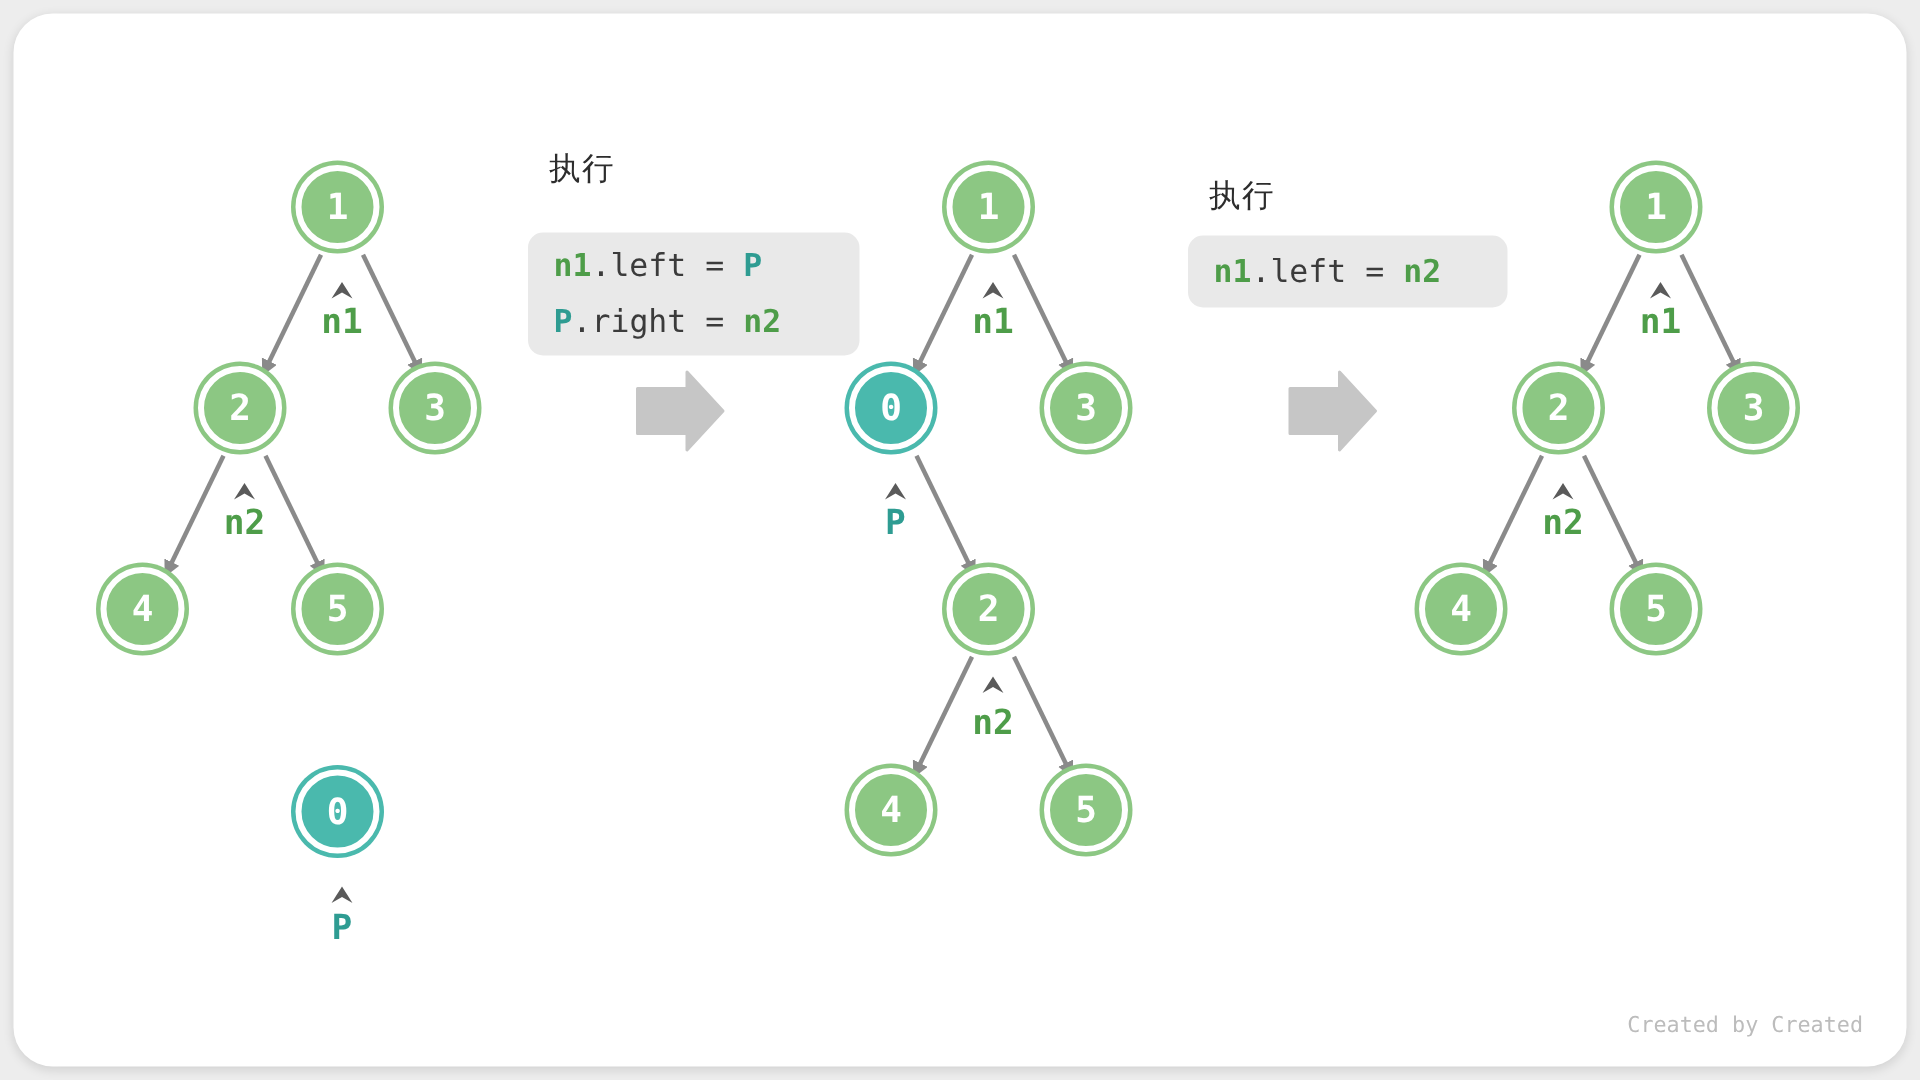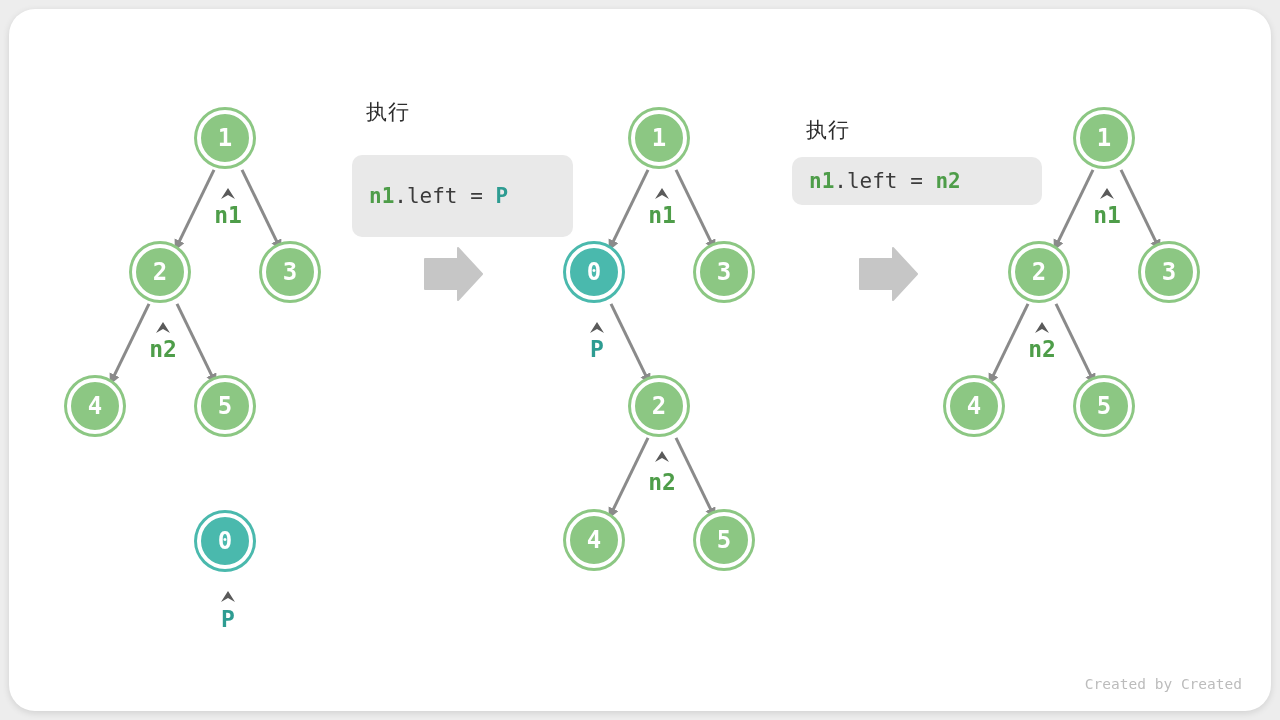--- a/index.html
+++ b/index.html
@@ -160,20 +160,21 @@
   </div>
 <div class="node" style="left:1076px;top:378px;">
     <span>5</span>
   </div>
 <div class="ptr" style="left:1072px;top:202px;">n1</div>
 <div class="ptr" style="left:1007px;top:336px;">n2</div>
 
 <div class="exec-heading" style="left:366px;top:98px;">执行</div>
 <div class="code-box" style="left:352px;top:140px;width:221px;height:82px;margin-top:15px;">
   <div class="code-line"><span class="tk-g">n1</span><span class="tk-d">.left</span><span class="tk-d"> = </span><span class="tk-t">P</span></div>
+  <div class="code-line"><span class="tk-t">P</span><span class="tk-d">.right</span><span class="tk-d"> = </span><span class="tk-g">n2</span></div>
 </div>
 
 <div class="exec-heading" style="left:806px;top:116px;">执行</div>
-<div class="code-box" style="left:792px;top:157px;width:250px;height:48px;justify-content:center;">
+<div class="code-box" style="left:792px;top:157px;width:213px;height:48px;justify-content:center;">
   <div class="code-line"><span class="tk-g">n1</span><span class="tk-d">.left</span><span class="tk-d"> = </span><span class="tk-g">n2</span></div>
 </div>
 
 <div class="watermark">Created by Created</div>
 
 </body></html>

